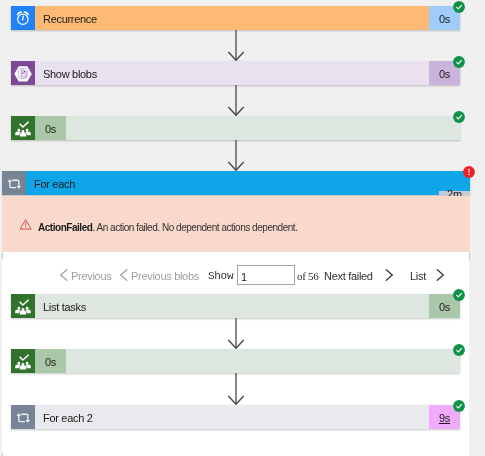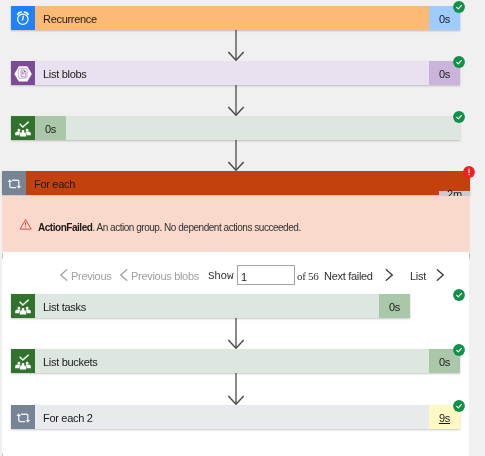--- a/index.html
+++ b/index.html
@@ -75,21 +75,21 @@
       <path d="M10.1 9.1 h2.9 l1.9 1.9 v4.8 h-4.8 z" fill="#ffffff" stroke="#a87bbd" stroke-width="0.85" stroke-linejoin="round"></path>
       <path d="M13.0 9.1 v1.9 h1.9 z" fill="#8e5ba6"></path>
       <g fill="#9d6cb3">
         <rect x="10.85" y="10.6" width="1.25" height="1.05"></rect>
         <rect x="12.35" y="10.6" width="1.25" height="1.05"></rect>
         <rect x="10.85" y="12.25" width="1.25" height="1.05"></rect>
         <rect x="12.35" y="12.25" width="1.25" height="1.05"></rect>
       </g>
     </svg>
       </div>
-      <div class="nm">List blobs</div>
+      <div class="nm">Show blobs</div>
       <div class="du" style="background: rgb(203, 180, 220);">0s</div>
     </div>
     <div class="badge" style="left: 453.4px; top: 56.2px;">
       <svg width="12" height="12" viewBox="0 0 12 12">
       <circle cx="6" cy="6" r="5.9" fill="#0f9148"></circle>
       <path d="M3.7 6.3 L5.3 7.9 L8.5 4.4" fill="none" stroke="#ffffff" stroke-width="1.15" stroke-linecap="round" stroke-linejoin="round"></path>
     </svg>
     </div>
     <div class="card" style="left: 11px; top: 116px; width: 449px; background: rgb(222, 231, 223);">
       <div class="ic" style="background: rgb(49, 115, 44);">
@@ -112,42 +112,42 @@
     </svg>
       </div>
       <div class="du" style="background: rgb(171, 199, 169);">0s</div>
     </div>
     <div class="badge" style="left: 453.4px; top: 111.2px;">
       <svg width="12" height="12" viewBox="0 0 12 12">
       <circle cx="6" cy="6" r="5.9" fill="#0f9148"></circle>
       <path d="M3.7 6.3 L5.3 7.9 L8.5 4.4" fill="none" stroke="#ffffff" stroke-width="1.15" stroke-linecap="round" stroke-linejoin="round"></path>
     </svg>
     </div>
-    <div class="card" style="left: 2px; top: 171px; width: 468px; background: #c2410c;">
+    <div class="card" style="left: 2px; top: 171px; width: 468px; background: #0ea5e9;">
       <div class="ic" style="background: rgb(118, 132, 150);">
         <svg width="24" height="24" viewBox="0 0 24 24">
       <g fill="none" stroke="#edeff2" stroke-width="1.35">
         <path d="M10.1 9.2 H15.55 a1.25 1.25 0 0 1 1.25 1.25 V14.9"></path>
         <path d="M14.0 16.6 H9.05 a1.25 1.25 0 0 1 -1.25 -1.25 V11.0"></path>
       </g>
       <path d="M7.8 8.3 L10.2 11.1 H5.4 Z" fill="#edeff2"></path>
       <path d="M16.8 17.7 L19.2 14.9 H14.4 Z" fill="#edeff2"></path>
     </svg>
       </div>
       <div class="nm">For each</div>
       <div class="du" style="background: rgb(198, 204, 212); margin-top: 20px;">2m</div>
     </div>
     <div class="badge" style="left: 463.4px; top: 166.2px;">
       <svg width="12" height="12" viewBox="0 0 12 12">
       <circle cx="6" cy="6" r="5.9" fill="#ed2024"></circle>
       <rect x="5.45" y="2.6" width="1.15" height="4.3" rx="0.45" fill="#ffffff"></rect>
       <circle cx="6.02" cy="8.5" r="0.72" fill="#ffffff"></circle>
     </svg>
     </div>
-    <div class="card" style="left: 11px; top: 294px; width: 399px; background: rgb(222, 231, 223);">
+    <div class="card" style="left: 11px; top: 294px; width: 449px; background: rgb(222, 231, 223);">
       <div class="ic" style="background: rgb(49, 115, 44);">
         <svg width="24" height="24" viewBox="0 0 24 24">
       <path d="M8.6 7.8 L11.8 11.0 L17.7 5.7" fill="none" stroke="#ffffff" stroke-width="1.5"></path>
       <g fill="#ffffff">
         <rect x="6.6" y="12.8" width="2.6" height="2.9" rx="1.2"></rect>
         <path d="M4.2 19.3 v-1.5 a2.9 2.2 0 0 1 5.8 0 v1.5 z"></path>
         <rect x="14.8" y="12.8" width="2.6" height="2.9" rx="1.2"></rect>
         <path d="M14.0 19.3 v-1.5 a2.9 2.2 0 0 1 5.8 0 v1.5 z"></path>
       </g>
       <g fill="#31732c">
@@ -182,42 +182,41 @@
       <g fill="#31732c">
         <rect x="10.2" y="13.6" width="3.6" height="4.0" rx="1.75"></rect>
         <path d="M8.3 20.8 v-2.1 a3.7 2.8 0 0 1 7.4 0 v2.1 z"></path>
       </g>
       <g fill="#ffffff">
         <rect x="10.7" y="14.0" width="2.6" height="3.3" rx="1.25"></rect>
         <path d="M8.8 20.5 v-1.8 a3.2 2.5 0 0 1 6.4 0 v1.8 z"></path>
       </g>
     </svg>
       </div>
-      <div class="nm">List buckets</div>
       <div class="du" style="background: rgb(171, 199, 169);">0s</div>
     </div>
     <div class="badge" style="left: 453.4px; top: 344.2px;">
       <svg width="12" height="12" viewBox="0 0 12 12">
       <circle cx="6" cy="6" r="5.9" fill="#0f9148"></circle>
       <path d="M3.7 6.3 L5.3 7.9 L8.5 4.4" fill="none" stroke="#ffffff" stroke-width="1.15" stroke-linecap="round" stroke-linejoin="round"></path>
     </svg>
     </div>
     <div class="card" style="left: 11px; top: 405px; width: 449px; background: rgb(232, 234, 237);">
       <div class="ic" style="background: rgb(118, 132, 150);">
         <svg width="24" height="24" viewBox="0 0 24 24">
       <g fill="none" stroke="#edeff2" stroke-width="1.35">
         <path d="M10.1 9.2 H15.55 a1.25 1.25 0 0 1 1.25 1.25 V14.9"></path>
         <path d="M14.0 16.6 H9.05 a1.25 1.25 0 0 1 -1.25 -1.25 V11.0"></path>
       </g>
       <path d="M7.8 8.3 L10.2 11.1 H5.4 Z" fill="#edeff2"></path>
       <path d="M16.8 17.7 L19.2 14.9 H14.4 Z" fill="#edeff2"></path>
     </svg>
       </div>
       <div class="nm">For each 2</div>
-      <div class="du" style="background: #fef9c3; text-decoration: underline;">9s</div>
+      <div class="du" style="background: #f0abfc; text-decoration: underline;">9s</div>
     </div>
     <div class="badge" style="left: 453.4px; top: 400.2px;">
       <svg width="12" height="12" viewBox="0 0 12 12">
       <circle cx="6" cy="6" r="5.9" fill="#0f9148"></circle>
       <path d="M3.7 6.3 L5.3 7.9 L8.5 4.4" fill="none" stroke="#ffffff" stroke-width="1.15" stroke-linecap="round" stroke-linejoin="round"></path>
     </svg>
     </div>
     <div class="arrow" style="left: 228px; top: 30px; height: 31px;">
       <svg width="16" height="31" viewBox="0 0 16 31">
       <path d="M8 0 V30" stroke="#4a4a4a" stroke-width="1.3" fill="none"></path>
@@ -250,21 +249,21 @@
     </div>
     <div class="scope-tick" style="position: absolute; left: 1.6px; top: 252.8px; width: 1.3px; height: 6px; background: rgb(200, 198, 196);"></div>
     <div class="scope-tick" style="position: absolute; left: 469px; top: 252.8px; width: 1.3px; height: 6px; background: rgb(200, 198, 196);"></div>
     <div class="nested-edge" style="position: absolute; left: 1.7px; top: 452.7px; width: 1.6px; height: 4px; background: rgb(200, 198, 196);"></div>
     <div class="errbar" style="left: 2px; top: 196px; width: 468px; height: 56px;"></div>
     <div class="pgchev" style="left: 20px; top: 219px;"><svg width="12" height="11" viewBox="0 0 12 11">
       <path d="M5.6 0.6 L11.2 10.1 H0.0 Z" fill="none" stroke="#c43c33" stroke-width="0.85" stroke-linejoin="round"></path>
       <rect x="5.2" y="3.3" width="0.85" height="3.3" fill="#c43c33"></rect>
       <rect x="5.2" y="7.4" width="0.85" height="0.9" fill="#c43c33"></rect>
     </svg></div>
-    <div class="errtext" style="left: 38px; top: 222.5px;"><b>ActionFailed</b><span>. An action group. No dependent actions succeeded.</span></div>
+    <div class="errtext" style="left: 38px; top: 222.5px;"><b>ActionFailed</b><span>. An action failed. No dependent actions dependent.</span></div>
     <div class="pgchev" style="left: 60px; top: 269px; color: rgb(161, 159, 157);"><svg width="8" height="12" viewBox="0 0 8 12">
       <path d="M7.2 0.35 L0.75 6 L7.2 11.65" fill="none" stroke="currentColor" stroke-width="1.25" stroke-linecap="butt" stroke-linejoin="miter"></path>
     </svg></div>
     <div class="pglink" style="left: 71px; top: 271px; color: rgb(161, 159, 157);">Previous</div>
     <div class="pgchev" style="left: 120px; top: 269px; color: rgb(161, 159, 157);"><svg width="8" height="12" viewBox="0 0 8 12">
       <path d="M7.2 0.35 L0.75 6 L7.2 11.65" fill="none" stroke="currentColor" stroke-width="1.25" stroke-linecap="butt" stroke-linejoin="miter"></path>
     </svg></div>
     <div class="pglink" style="left: 131px; top: 271px; color: rgb(161, 159, 157);">Previous blobs</div>
     <div class="pglink" style="left: 208px; top: 271px; color: rgb(50, 49, 48); font-family: Liberation Mono, monospace;">Show</div>
     <div class="pgbox" style="left: 237px; top: 265px; width: 58px; height: 20px;">

